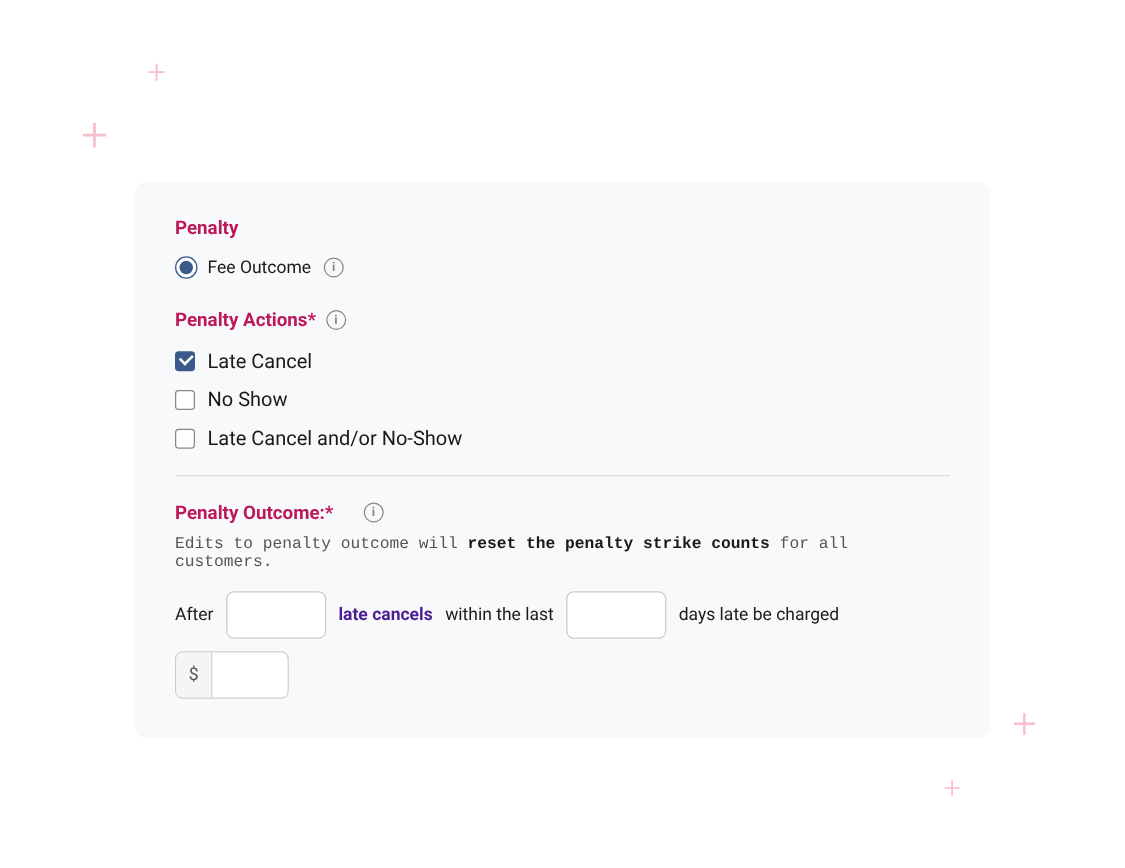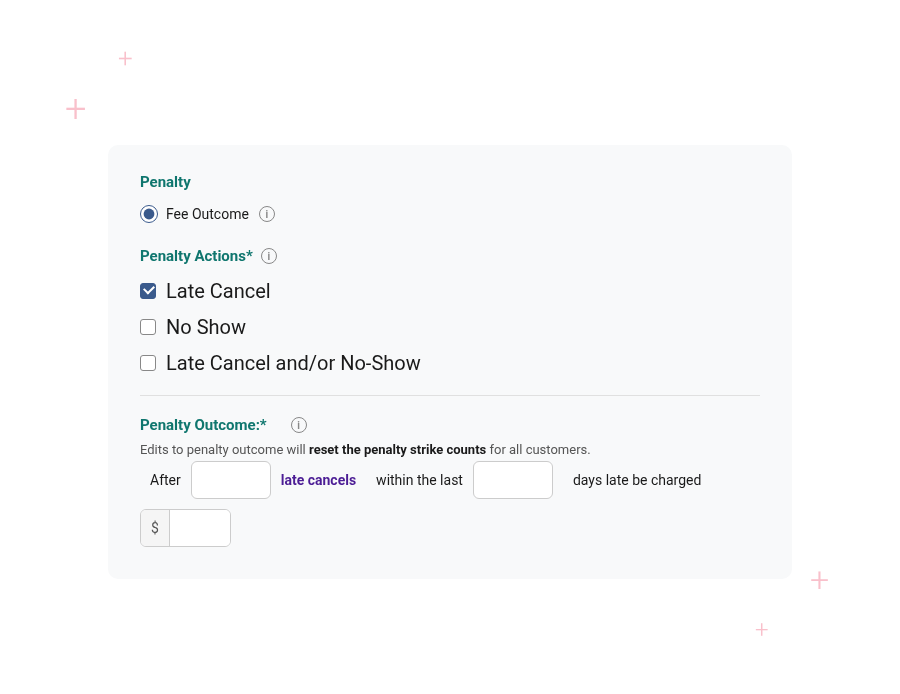--- a/index.html
+++ b/index.html
@@ -32,21 +32,21 @@
       left: 108px;
       right: 108px;
       background: #f8f9fa;
       border-radius: 10px;
       padding: 28px 32px 32px 32px;
     }
 
     .section-title {
       font-size: 15px;
       font-weight: 700;
-      color: #0f766e;
+      color: #be185d;
       margin-bottom: 14px;
     }
 
     .radio-row {
       display: flex;
       align-items: center;
       gap: 8px;
       margin-bottom: 24px;
     }
 
@@ -116,59 +116,59 @@
       left: 3px;
       top: 1px;
       width: 8px;
       height: 5px;
       border-left: 2px solid white;
       border-bottom: 2px solid white;
       transform: rotate(-45deg);
     }
 
     .checkbox-label {
-      font-size: 20px;
+      font-size: 16px;
       color: #1a1a1a;
     }
 
     .divider {
       height: 1px;
       background: #e0e0e0;
       margin: 20px 0;
     }
 
     .penalty-outcome-header {
       display: flex;
       align-items: center;
       gap: 22px;
       margin-bottom: 8px;
     }
 
     .outcome-description {
       font-size: 13px;
       color: #555;
-      margin-bottom: 4px;
+      margin-bottom: 16px;
+      font-family: Liberation Mono, monospace;
     }
 
     .outcome-description strong {
       font-weight: 700;
       color: #1a1a1a;
     }
 
     .outcome-row {
       display: flex;
       align-items: center;
       gap: 10px;
       flex-wrap: wrap;
     }
 
     .outcome-label {
       font-size: 14px;
       color: #1a1a1a;
-      margin-left: 10px;
     }
 
     .outcome-input {
       width: 80px;
       height: 38px;
       border: 1.5px solid #ccc;
       border-radius: 6px;
       background: white;
       font-size: 14px;
       text-align: center;

